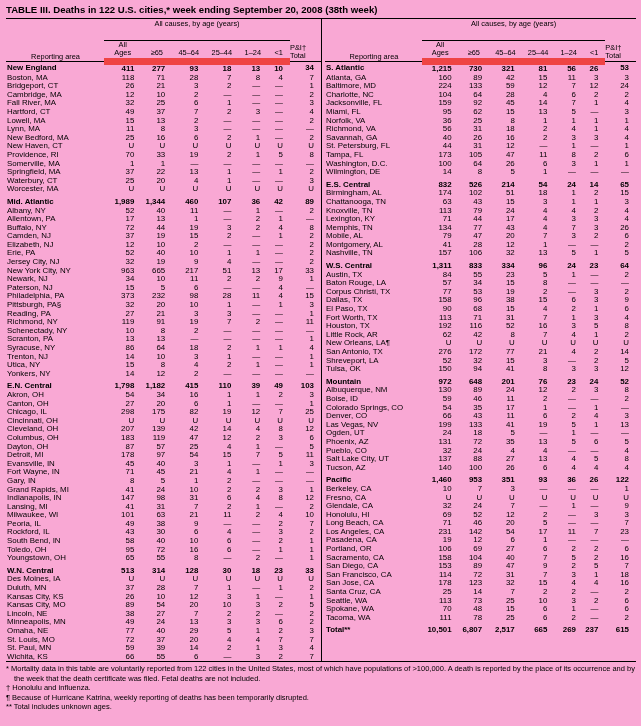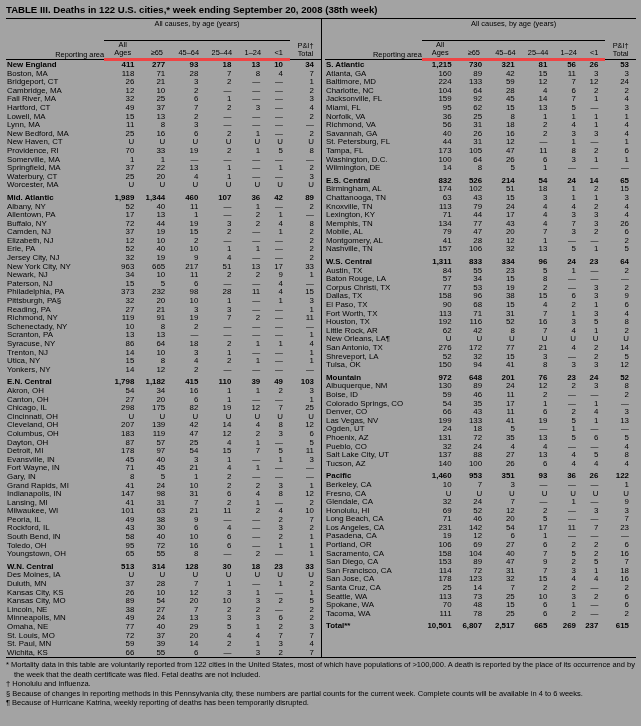--- a/index.html
+++ b/index.html
@@ -1,27 +1,27 @@
 <!DOCTYPE html>
 <html><head>
 <meta charset="utf-8">
 <style>
   html,body{margin:0;padding:0;background:#ffffff;}
   body{width:641px;height:726px;overflow:hidden;color:#000;font-family:"Liberation Sans", sans-serif;}
-  .page{width:641px;height:726px;box-sizing:border-box;background:#a3a3a3;padding:3px 5px 0 6px;overflow:hidden;}
+  .page{width:641px;height:726px;box-sizing:border-box;background:#f9a8d4;padding:3px 5px 0 6px;overflow:hidden;}
   .title{font-size:9.6px;font-weight:bold;line-height:13px;padding-bottom:2px;}
   .tables{display:flex;align-items:stretch;border-top:1.4px solid #000;border-bottom:1.4px solid #000;}
   .half{width:50%;box-sizing:border-box;}
   .half.right{border-left:1px solid #000;padding-left:3px;}
   table{border-collapse:collapse;table-layout:fixed;width:100%;}
   thead th{font-size:7.4px;font-weight:normal;padding:0;vertical-align:bottom;}
   .group-h{text-align:center;border-bottom:1px solid #000;padding-bottom:12px;}
-  .ra-h{text-align:right;border-bottom:1px solid #000;padding-left:1px;}
-  .pi-h{text-align:center;border-bottom:1px solid #000;line-height:8px;padding-bottom:1px;}
-  tr.cols th{border-bottom:3px solid #ef4444;text-align:center;line-height:8px;padding-bottom:1px;}
+  .ra-h{text-align:center;border-bottom:1px solid #000;padding-left:1px;}
+  .pi-h{text-align:left;border-bottom:1px solid #000;line-height:8px;padding-bottom:1px;}
+  tr.cols th{border-bottom:7px solid #ef4444;text-align:center;line-height:8px;padding-bottom:1px;}
   .age-wrap{display:inline-block;width:18px;white-space:normal;}
   tbody td{font-size:7.9px;height:8.6px;line-height:8.6px;padding:0;white-space:nowrap;overflow:hidden;}
   td.ra{text-align:left;padding-left:1px;}
   td.num{text-align:right;padding-right:7px;}
   tr.bold td{font-weight:bold;}
   tr.spacer td{height:4px;line-height:4px;font-size:1px;}
   .footnotes{padding-top:2px;font-size:7.5px;line-height:9.4px;}
   .fn{padding-left:8px;text-indent:-8px;white-space:pre-wrap;}
 </style>
 </head>
@@ -1439,17 +1439,17 @@
             </tr>
           </tbody>
       </table>
     </div>
 
   </div>
 
   <div class="footnotes">
     <div class="fn">* Mortality data in this table are voluntarily reported from 122 cities in the United States, most of which have populations of &gt;100,000. A death is reported by the place of its occurrence and by the week that the death certificate was filed. Fetal deaths are not included.</div>
     <div class="fn">† Honolulu and influenza.</div>
-    <div class="fn">§ Because of changes in reporting methods in this Pennsylvania city, these numbers are partial counts for the current week. Complete counts will be available in 4 to 6 weeks.</div>
     <div class="fn">¶ Because of Hurricane Katrina, weekly reporting of deaths has been temporarily disrupted.</div>
+    <div class="fn">** Total includes unknown ages.</div>
   </div>
 
 </div>
 
 </body></html>

